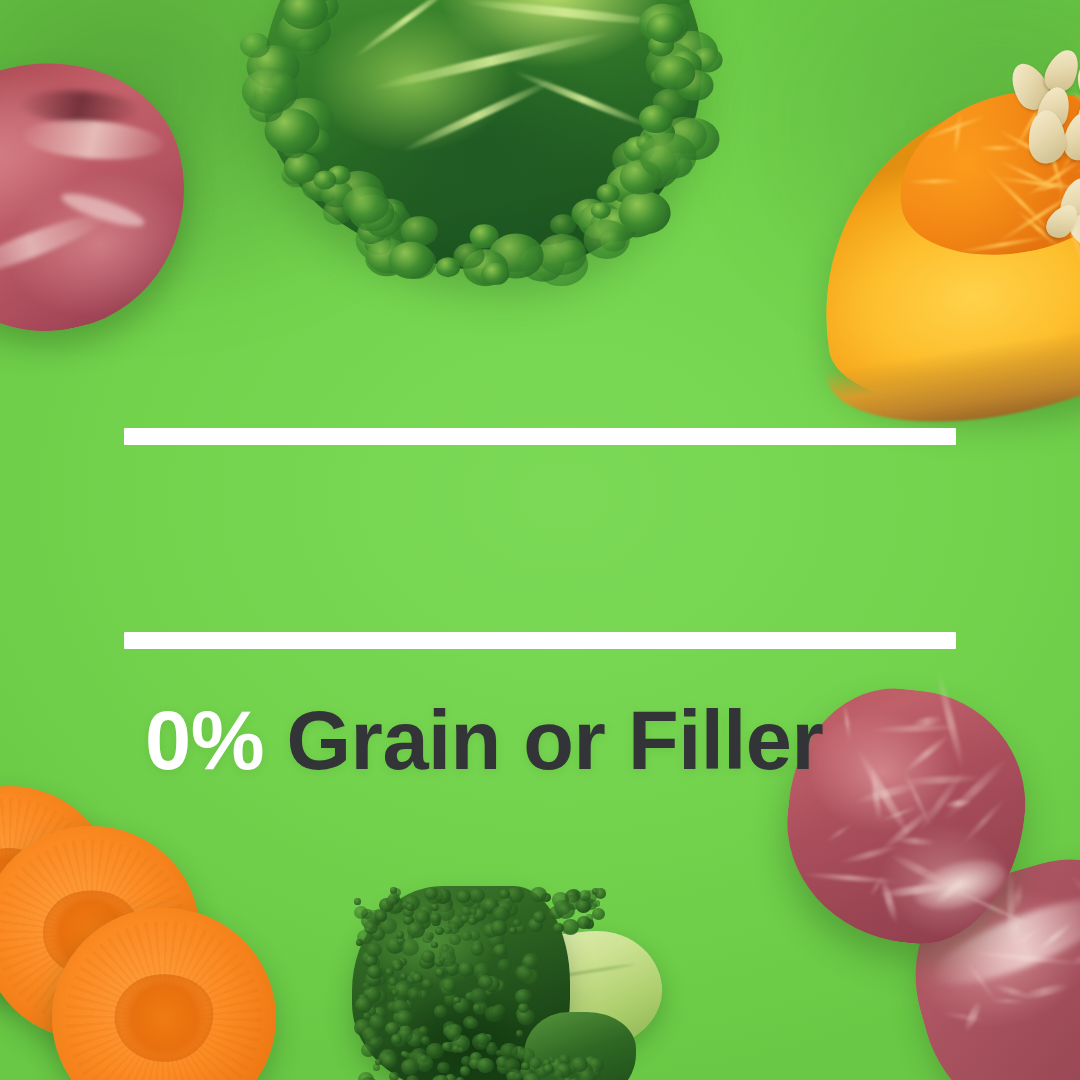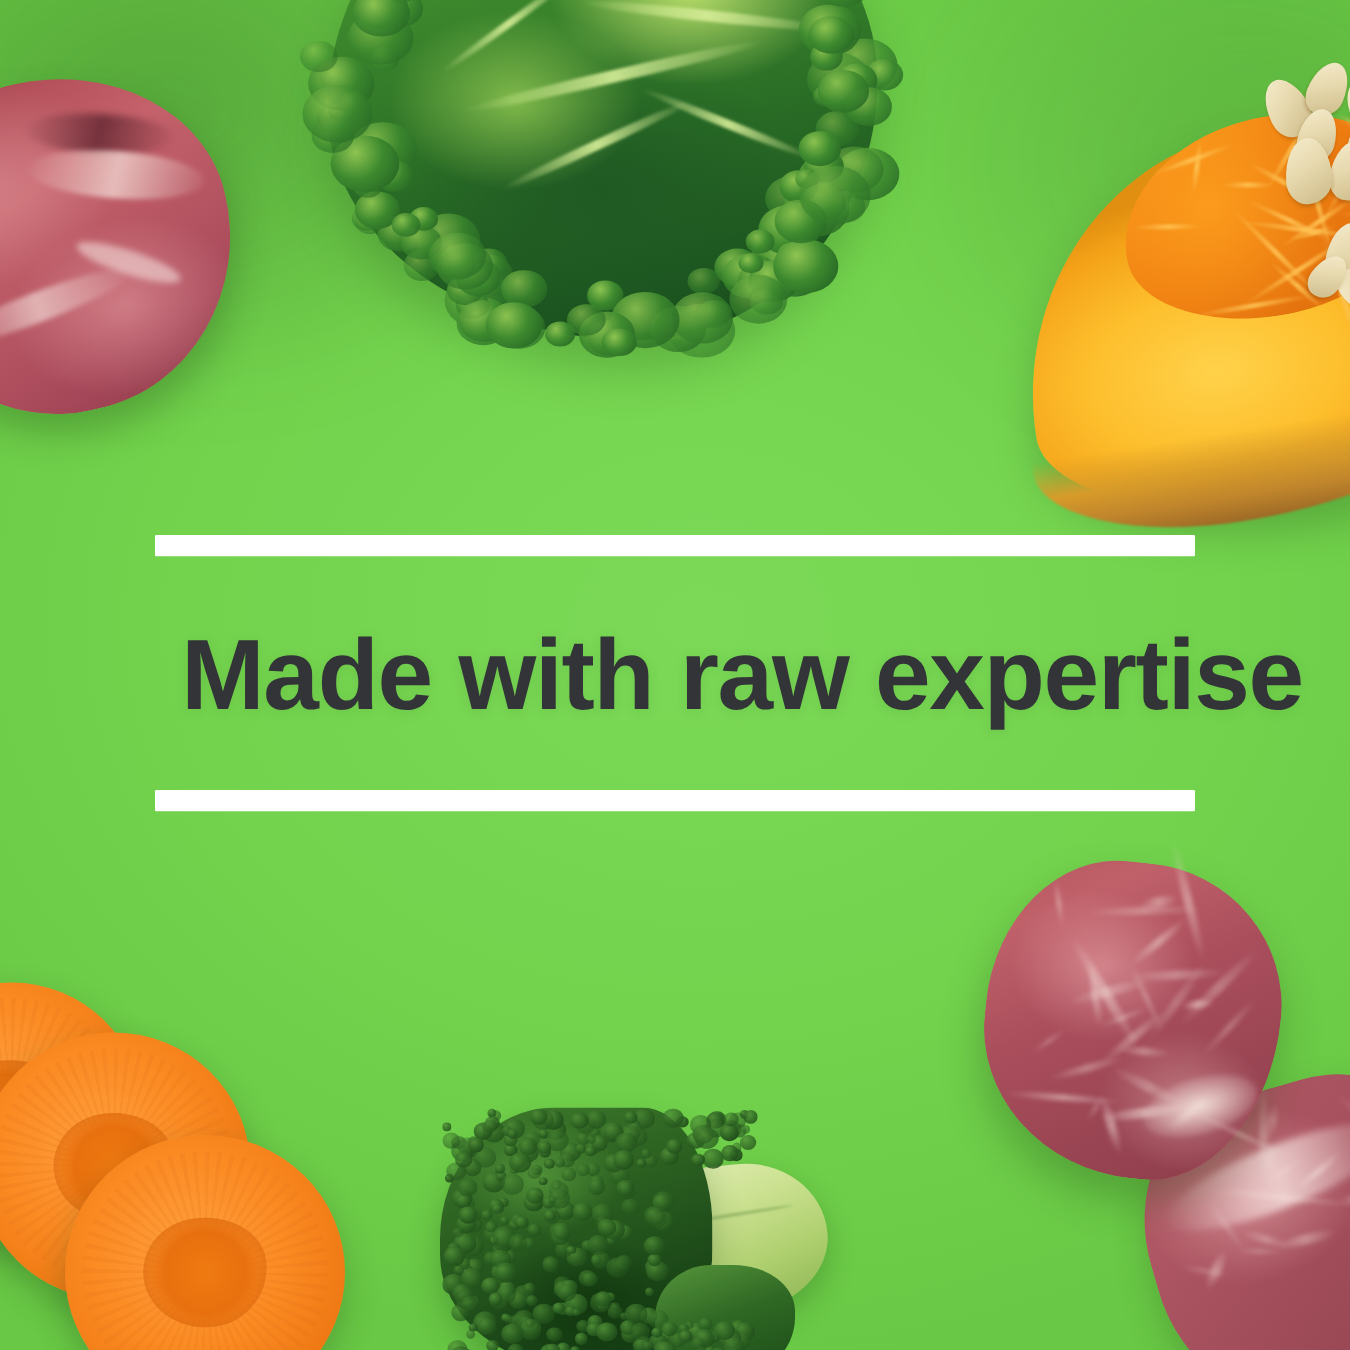--- a/index.html
+++ b/index.html
@@ -892,21 +892,21 @@
         <div class="marble" style="left: 35.8222%; top: 82.4758%; width: 21.1773%; height: 2.7391%; transform: rotate(67.1633deg); opacity: 0.699553;"></div>
       </div>
     <div class="fatcap"></div>
   </div>
 
   <div class="content">
 
 
     <div class="divider" id="divider-1"></div>
 
-    <div class="claim" id="claim-2">
-      <span class="rest">Made with raw expertise</span>
+
+    <div class="divider" id="divider-2"></div>
+
+    <div class="claim" id="claim-3">
+      <span class="pct">0%</span><span class="rest"> Grain or Filler</span>
     </div>
-
-    <div class="divider" id="divider-2"></div>
-
 
   </div>
 </div>
 
 </body></html>

